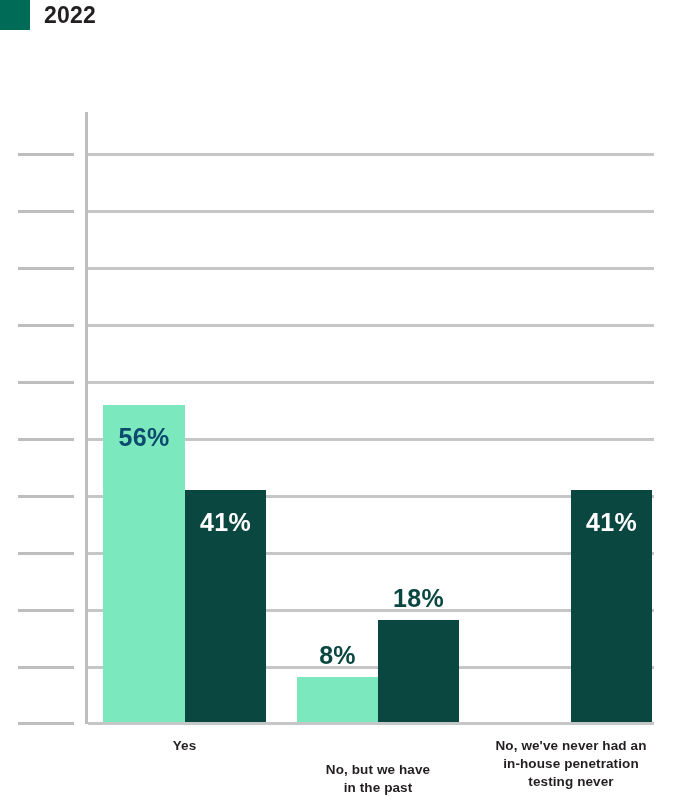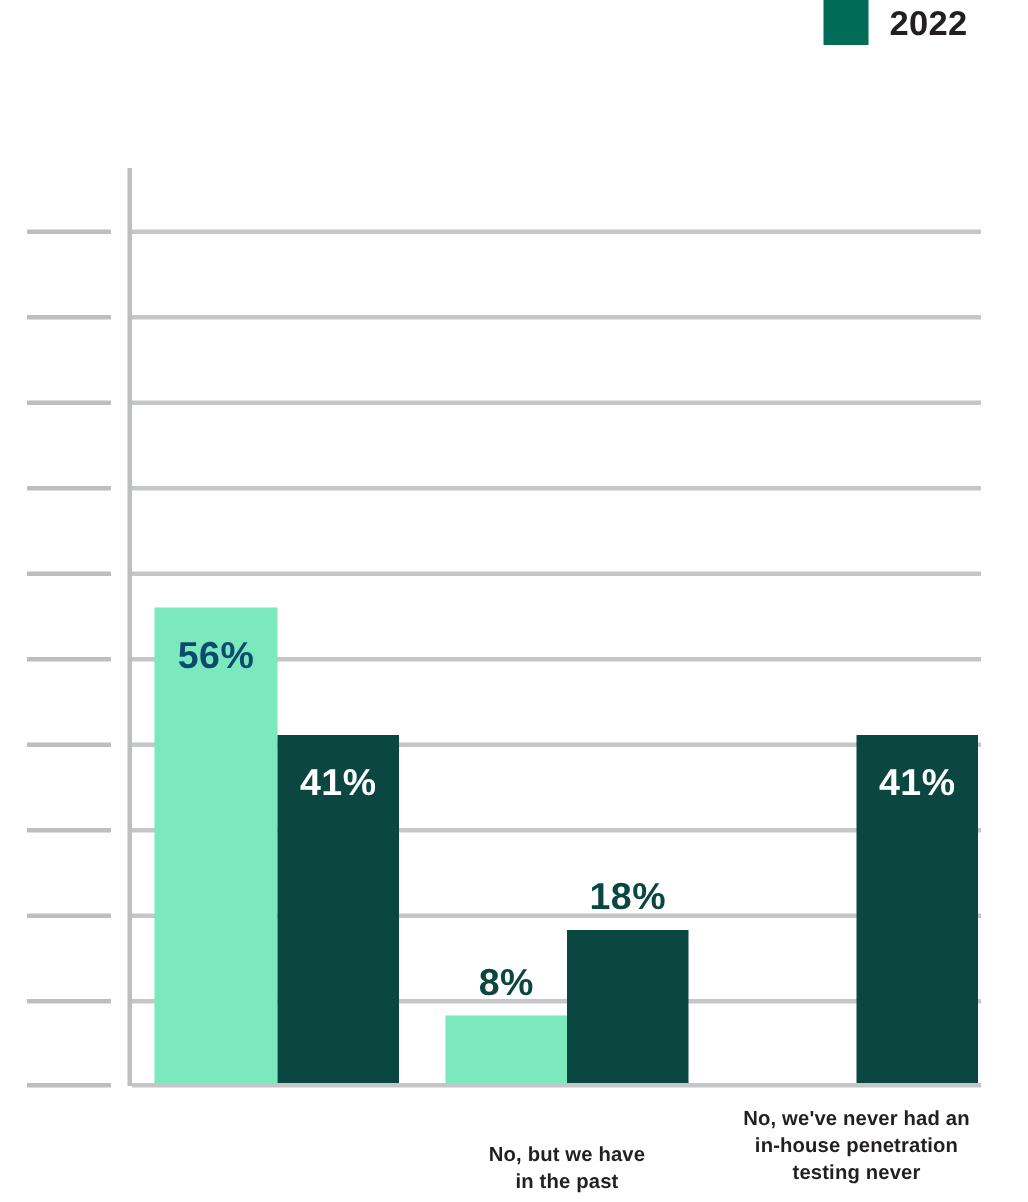--- a/index.html
+++ b/index.html
@@ -15,21 +15,21 @@
     overflow: hidden;
   }
 
   
   #legend {
     position: absolute;
     top: 0px; left: 0px;
     width: 685px;
     padding-right: 34px;
     display: flex;
-    flex-direction: column;
+    flex-direction: row;
     align-items: flex-end;
     gap: 9px;
   }
   .legend-row {
     display: flex;
     align-items: center;
     gap: 14px;
   }
   .legend-swatch {
     width: 30px; height: 30px;
@@ -193,20 +193,23 @@
     <span class="bar-value above" style="color:#0a4741">8%</span>
   </div>
   <div class="bar" style="left:378px; width:81px; height:102px; background:#0a4741">
     <span class="bar-value above" style="color:#0a4741">18%</span>
   </div>
 
   <div class="bar" style="left:571px; width:81px; height:232px; background:#0a4741">
     <span class="bar-value inside" style="color:#ffffff">41%</span>
   </div>
 
+  <div class="cat-label" style="left:103px; top:737px; width:163px;">
+    <div>Yes</div>
+  </div>
 
   <div class="cat-label" style="left:293px; top:737px; width:170px;margin-top:24px;">
     <div>No, but we have</div>
     <div>in the past</div>
   </div>
 
   <div class="cat-label" style="left:478px; top:737px; width:186px;">
     <div>No, we've never had an</div>
     <div>in-house penetration</div>
     <div>testing never</div>

